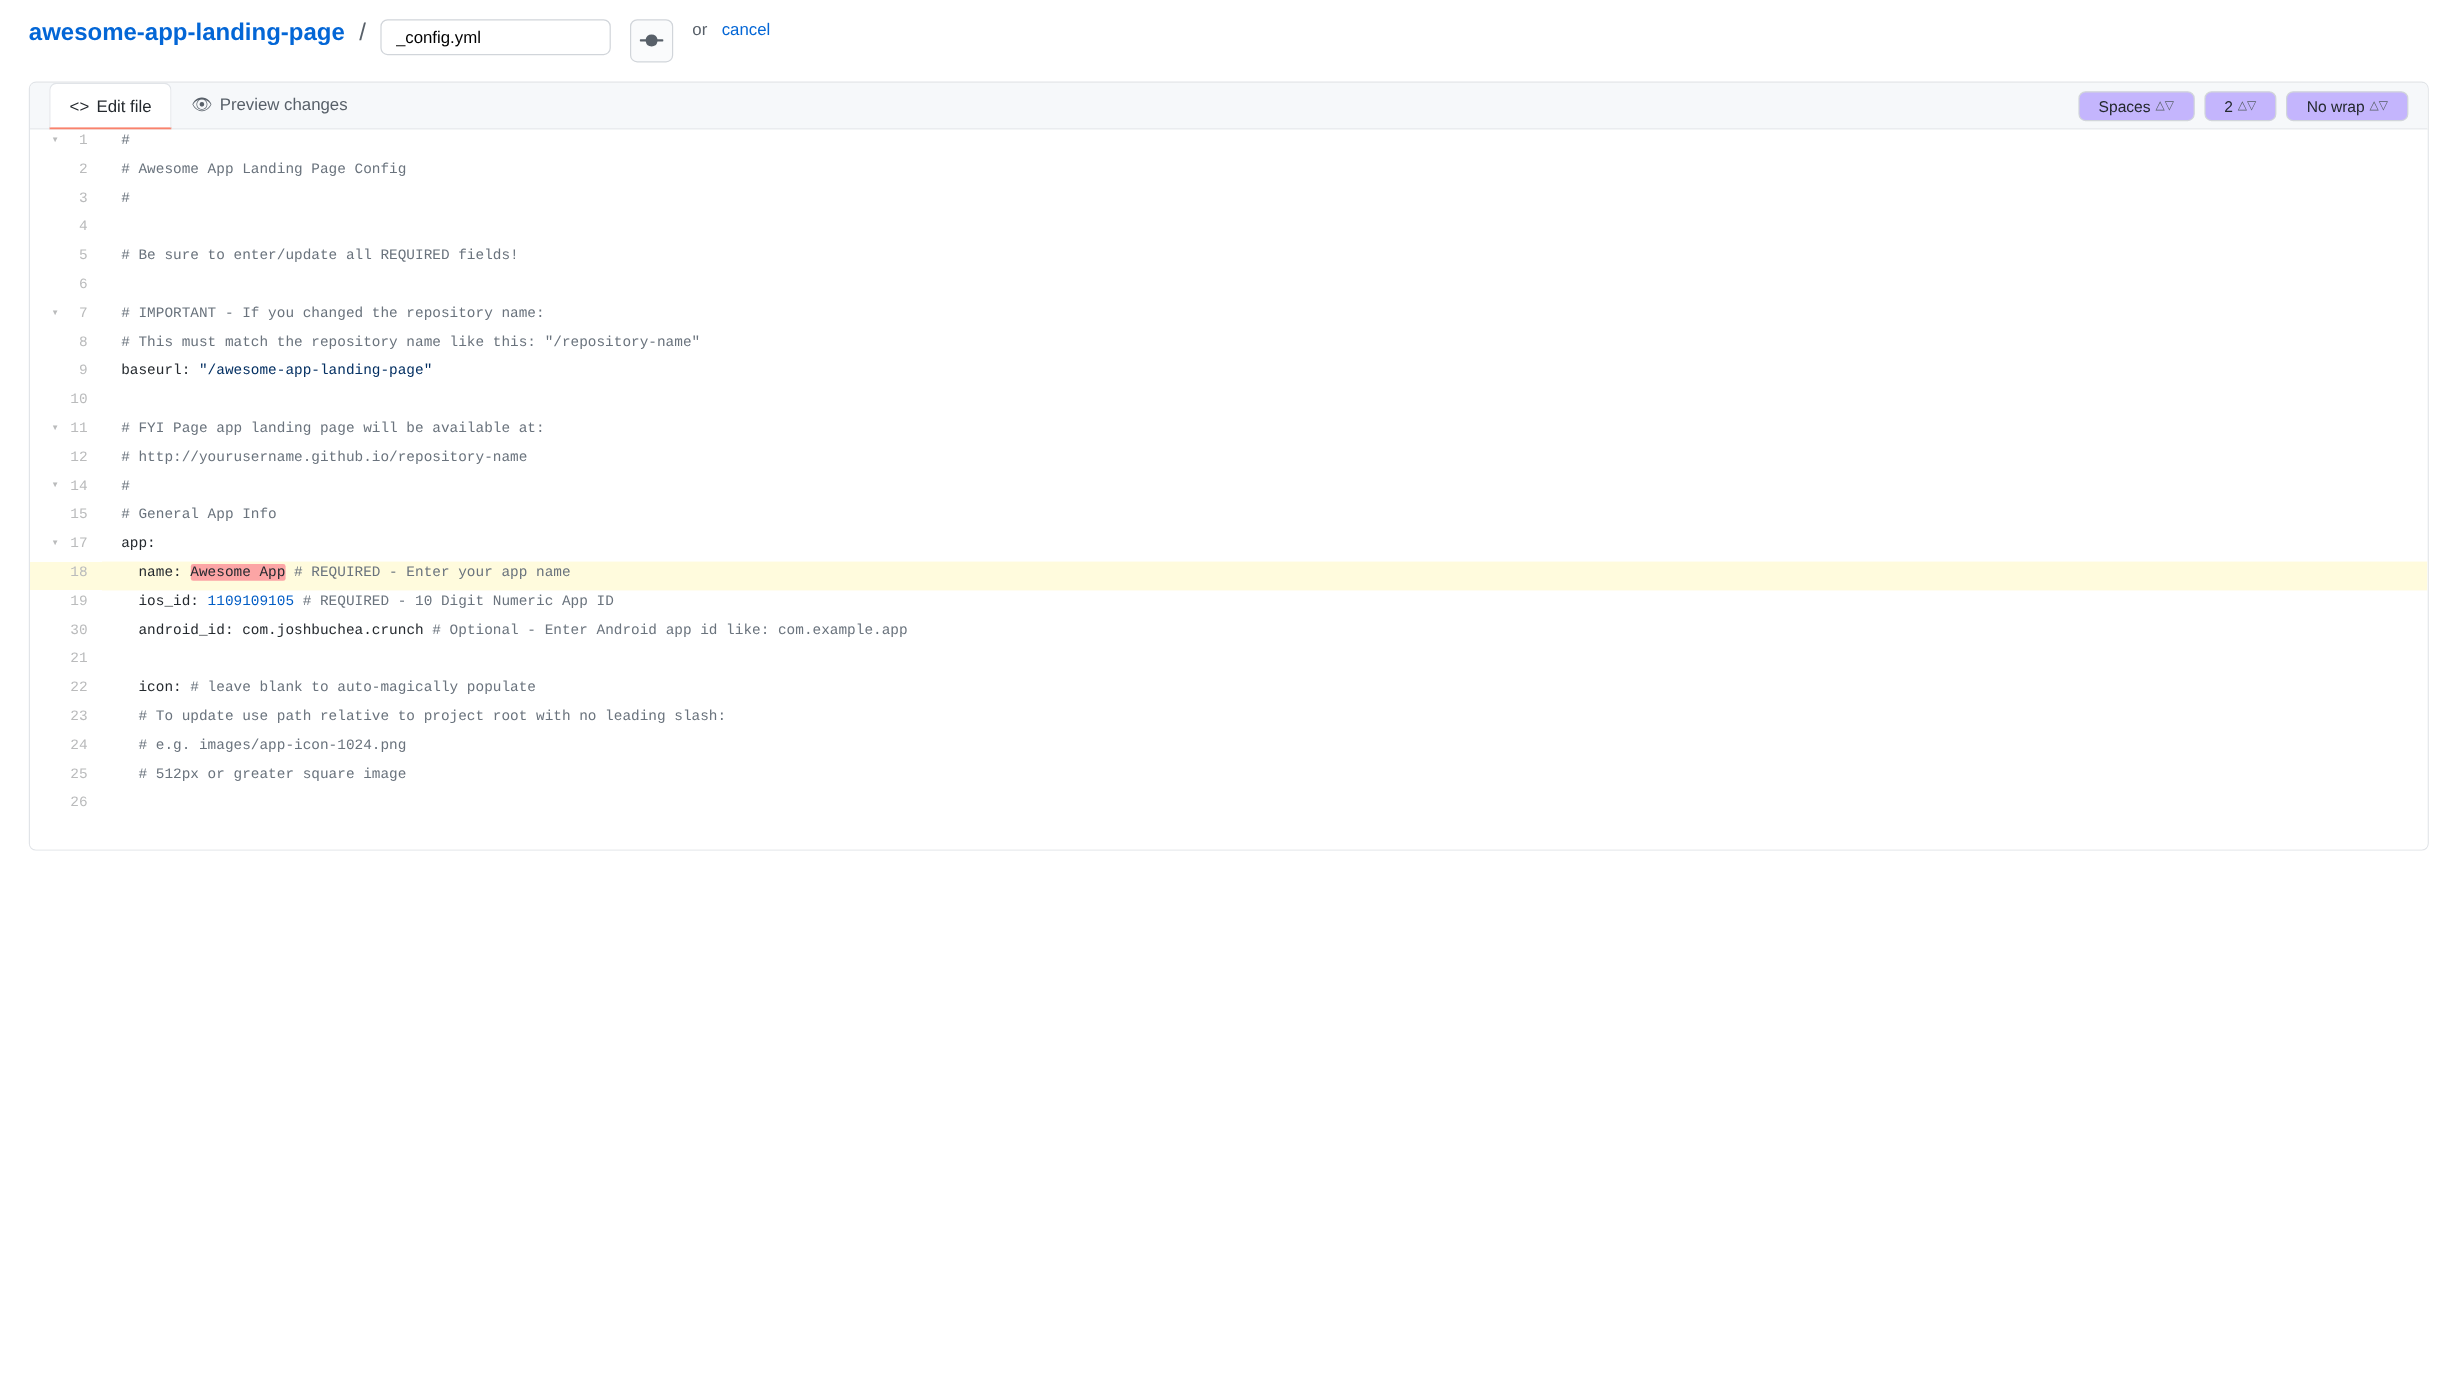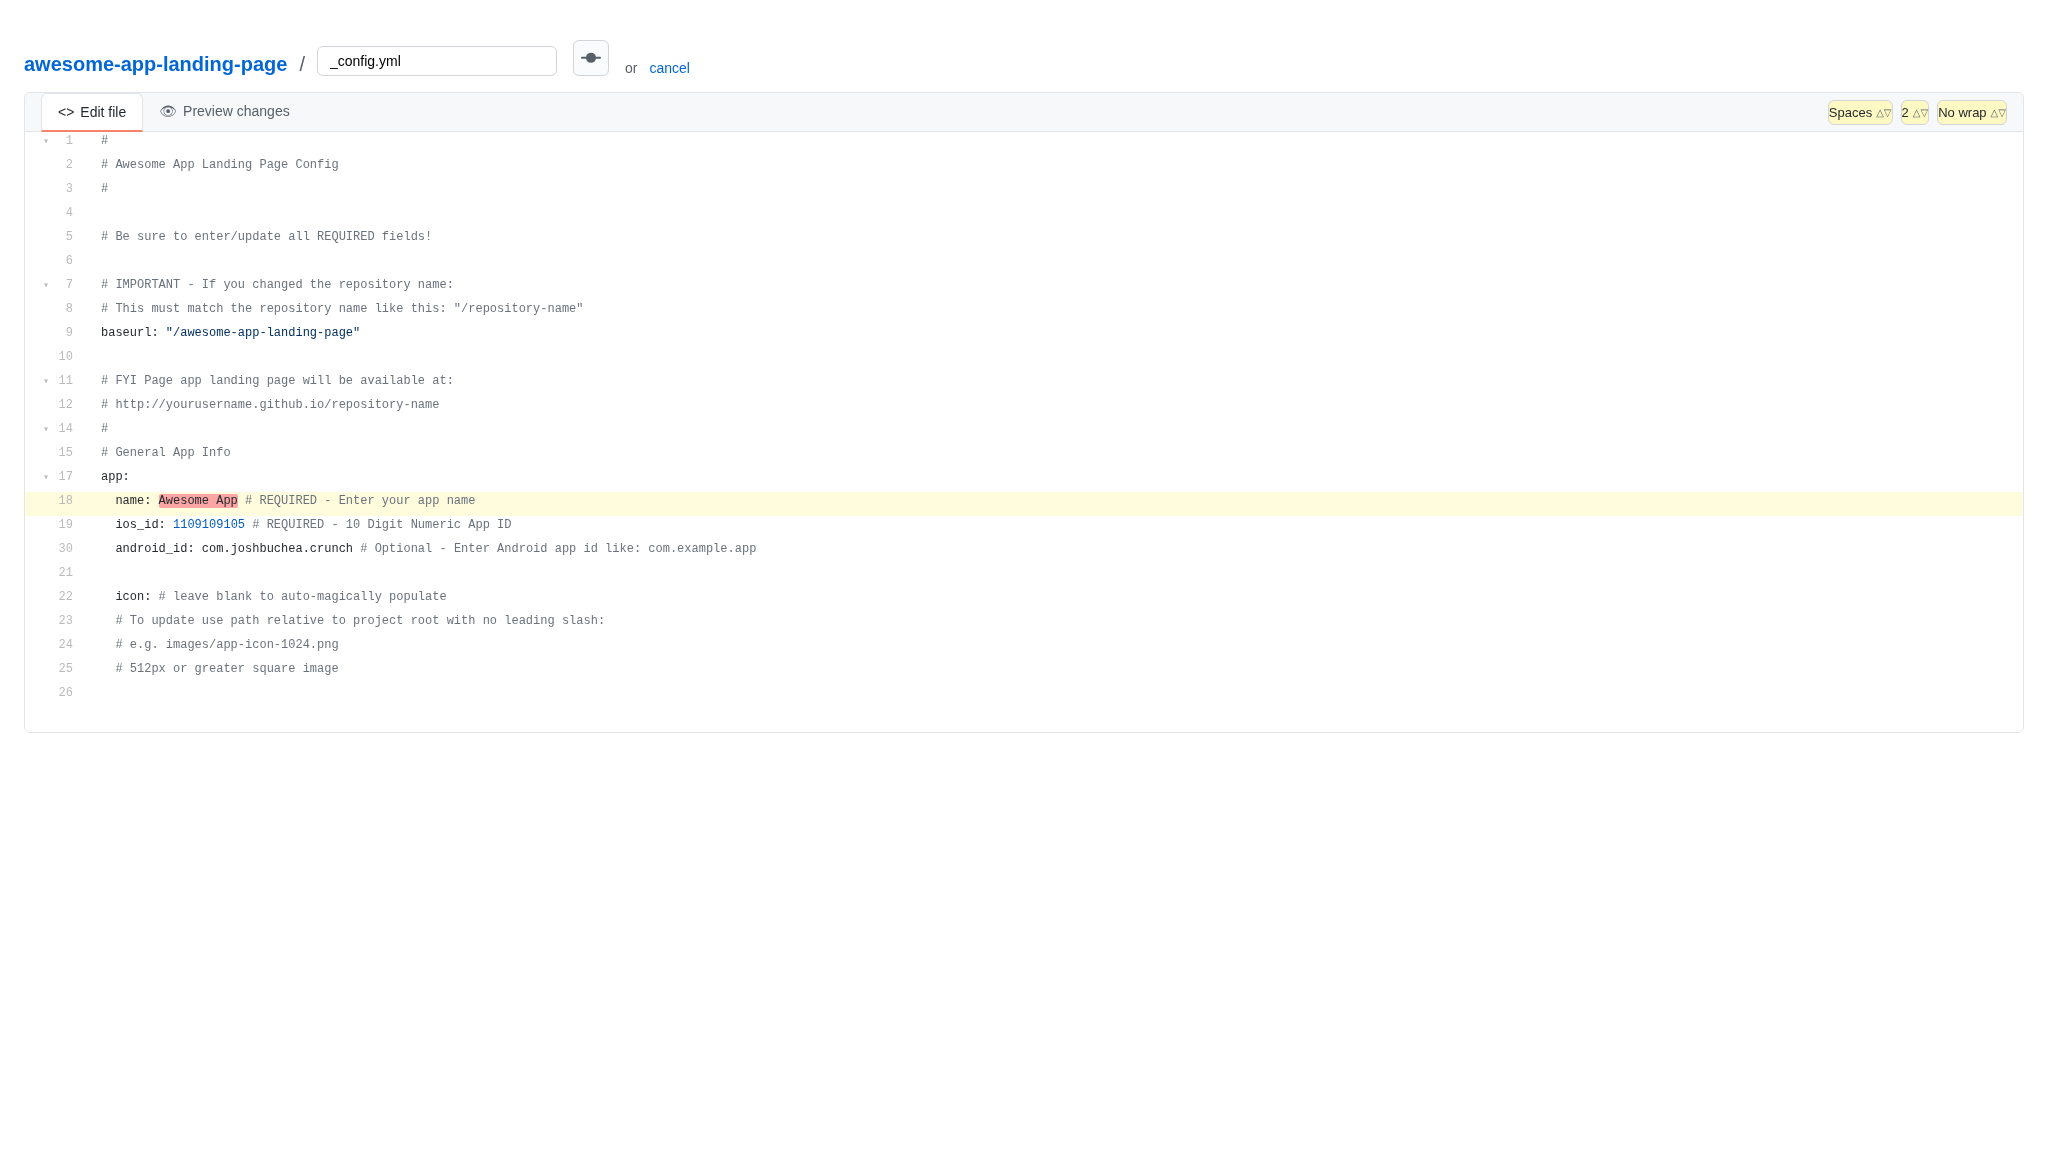--- a/index.html
+++ b/index.html
@@ -5,43 +5,42 @@
     * { box-sizing: border-box; margin: 0; padding: 0; }
     body {
       font-family: -apple-system, BlinkMacSystemFont, "Segoe UI", Helvetica, Arial, sans-serif;
       background: #fff;
       color: #24292e;
       font-size: 14px;
     }
     
     .header {
       display: flex;
-      align-items: flex-end;
+      align-items: flex-start;
       padding: 16px 24px;
       gap: 8px;
-      margin-top: 24px;
     }
     .repo-link {
       color: #0366d6;
       font-size: 20px;
       font-weight: 600;
       text-decoration: none;
       cursor: pointer;
     }
     .breadcrumb-sep {
       color: #586069;
       font-size: 20px;
       margin: 0 4px;
     }
     .filename-input {
       border: 1px solid #d1d5da;
       border-radius: 6px;
       padding: 6px 12px;
       font-size: 14px;
-      width: 240px;
+      width: 192px;
       outline: none;
     }
     .commit-btn {
       display: flex;
       align-items: center;
       justify-content: center;
       width: 36px;
       height: 36px;
       border: 1px solid #d1d5da;
       border-radius: 6px;
@@ -112,22 +111,22 @@
     .tabs-right {
       display: flex;
       align-items: center;
       gap: 8px;
     }
     .select-control {
       display: flex;
       align-items: center;
       border: 1px solid #d1d5da;
       border-radius: 6px;
-      background: #fef9c3;
-      padding: 4px 0;
+      background: #c4b5fd;
+      padding: 4px 16px;
       font-size: 13px;
       cursor: pointer;
       gap: 4px;
       color: #24292e;
     }
     .select-arrow {
       color: #586069;
       font-size: 10px;
     }
     

